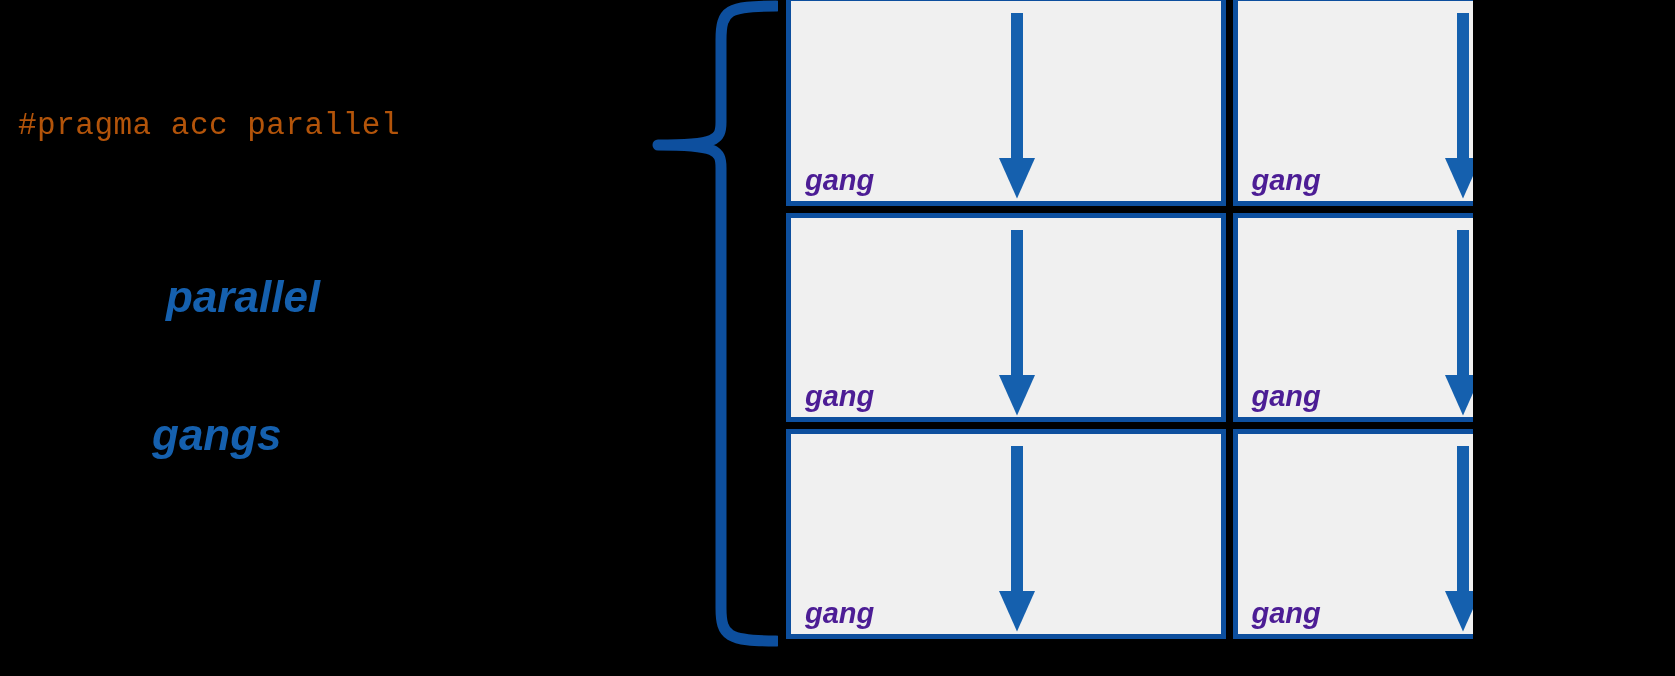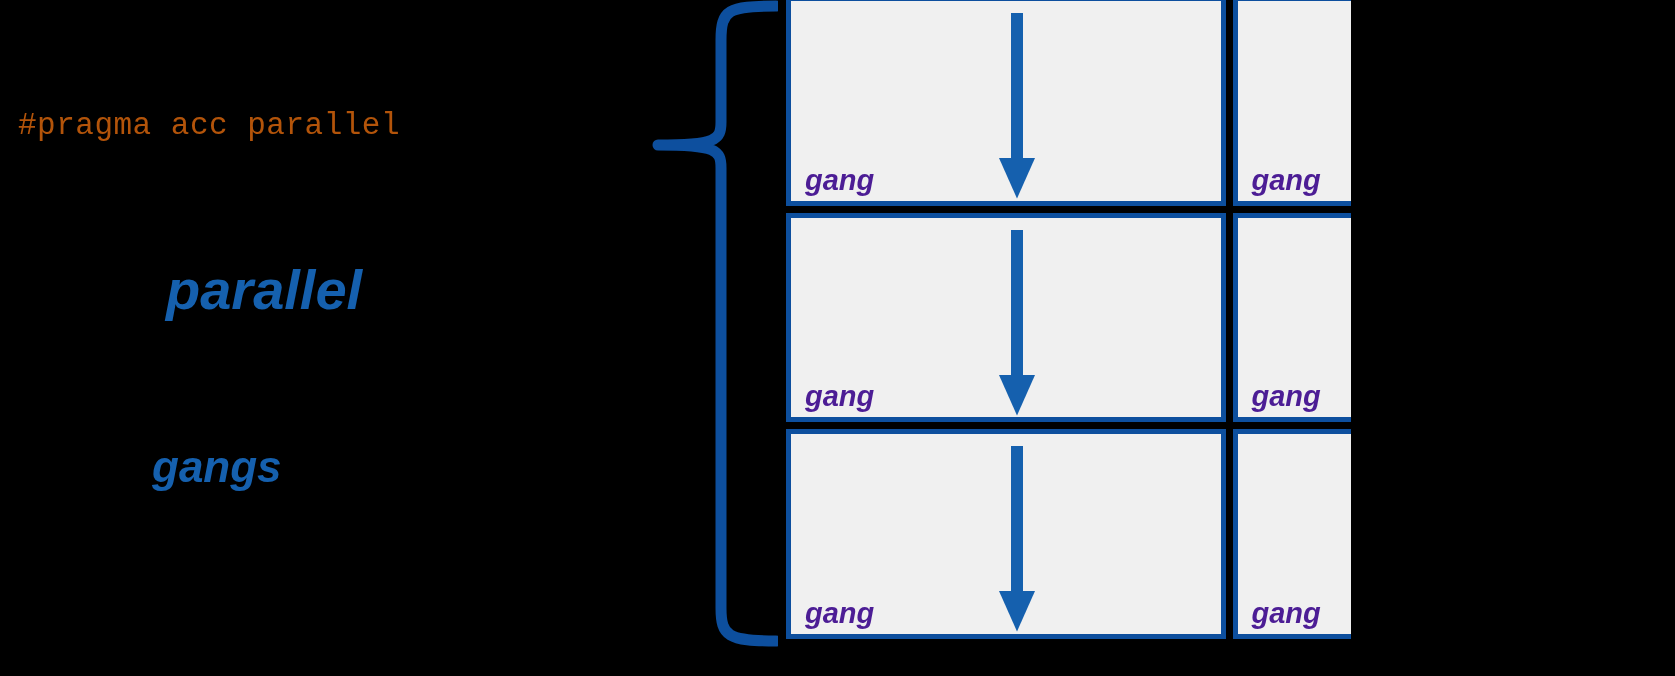--- a/index.html
+++ b/index.html
@@ -2,21 +2,21 @@
 <html><head>
 <meta charset="utf-8">
 <style>
   html, body {
     margin: 0;
     padding: 0;
     background: #000000;
   }
   #stage {
     position: relative;
-    width: 1351px;
+    width: 1473px;
     height: 676px;
     background: #000000;
     overflow: hidden;
     font-family: "Liberation Sans", sans-serif;
   }
 
   
   .pragma-text {
     position: absolute;
     left: 18px;
@@ -30,26 +30,26 @@
   .kw {
     position: absolute;
     font-family: "Liberation Sans", sans-serif;
     font-weight: bold;
     font-style: italic;
     color: #1560ae;
     white-space: pre;
   }
   .kw-parallel {
     left: 166px;
-    top: 257px;
-    font-size: 56px;
+    top: 272px;
+    font-size: 44px;
   }
   .kw-gangs {
     left: 152px;
-    top: 442px;
+    top: 410px;
     font-size: 44px;
   }
 
   
   .brace-wrap {
     position: absolute;
     left: 648px;
     top: 0px;
     width: 130px;
     height: 648px;

